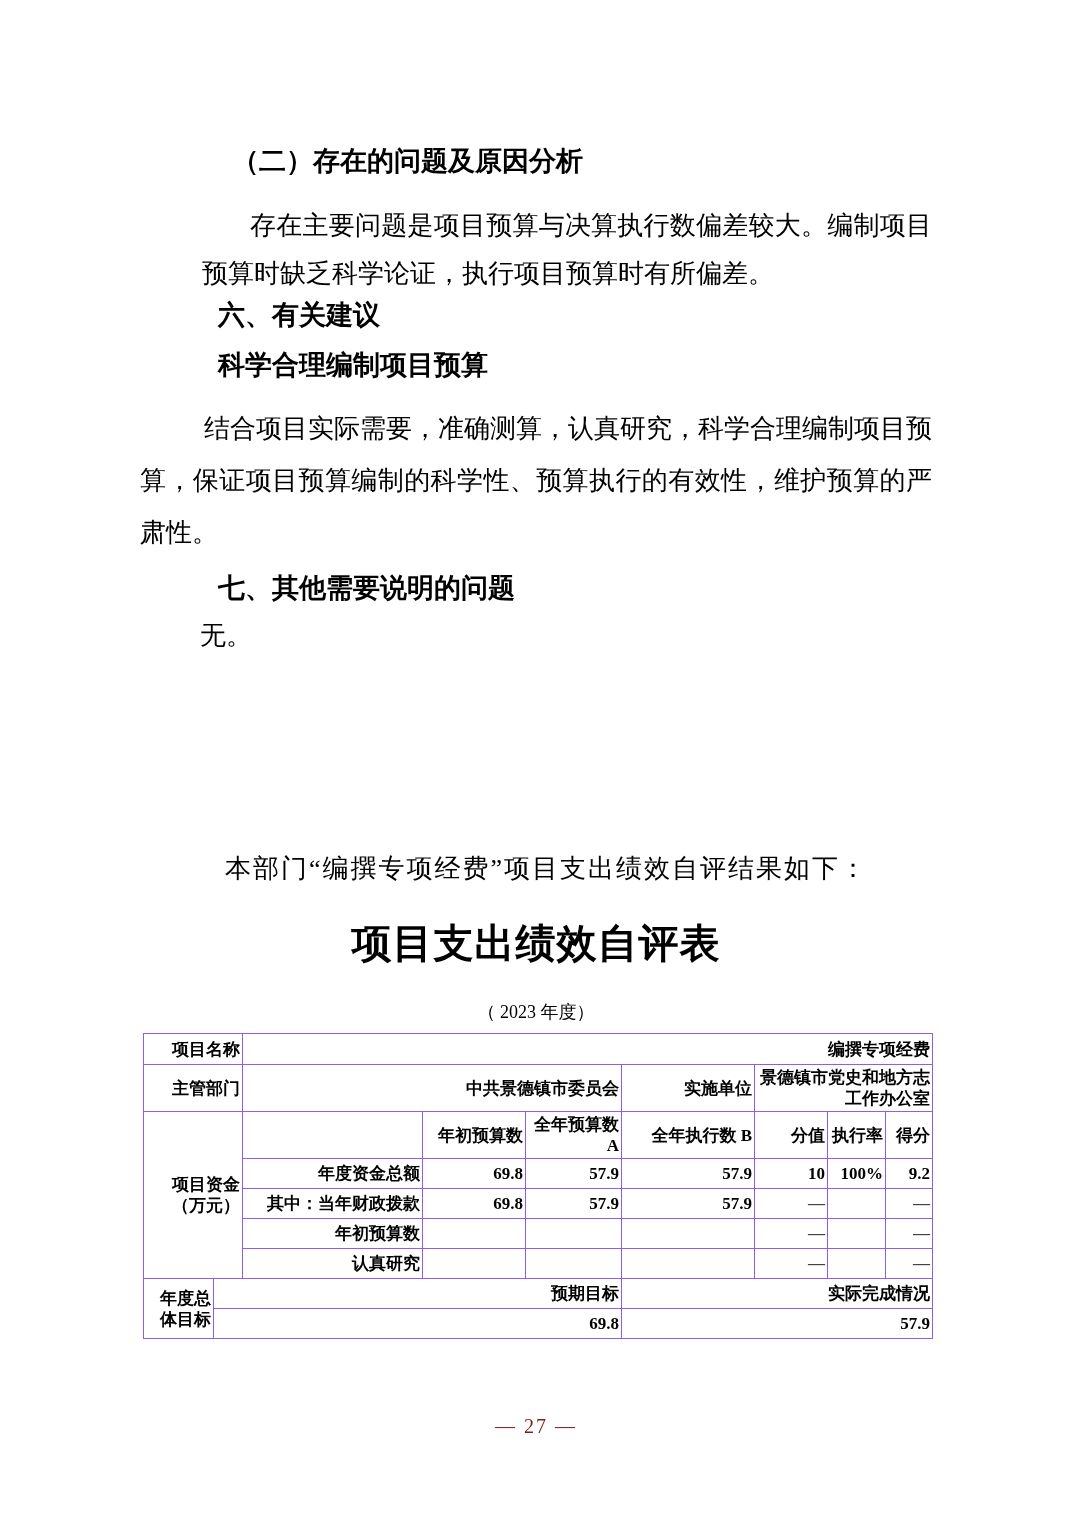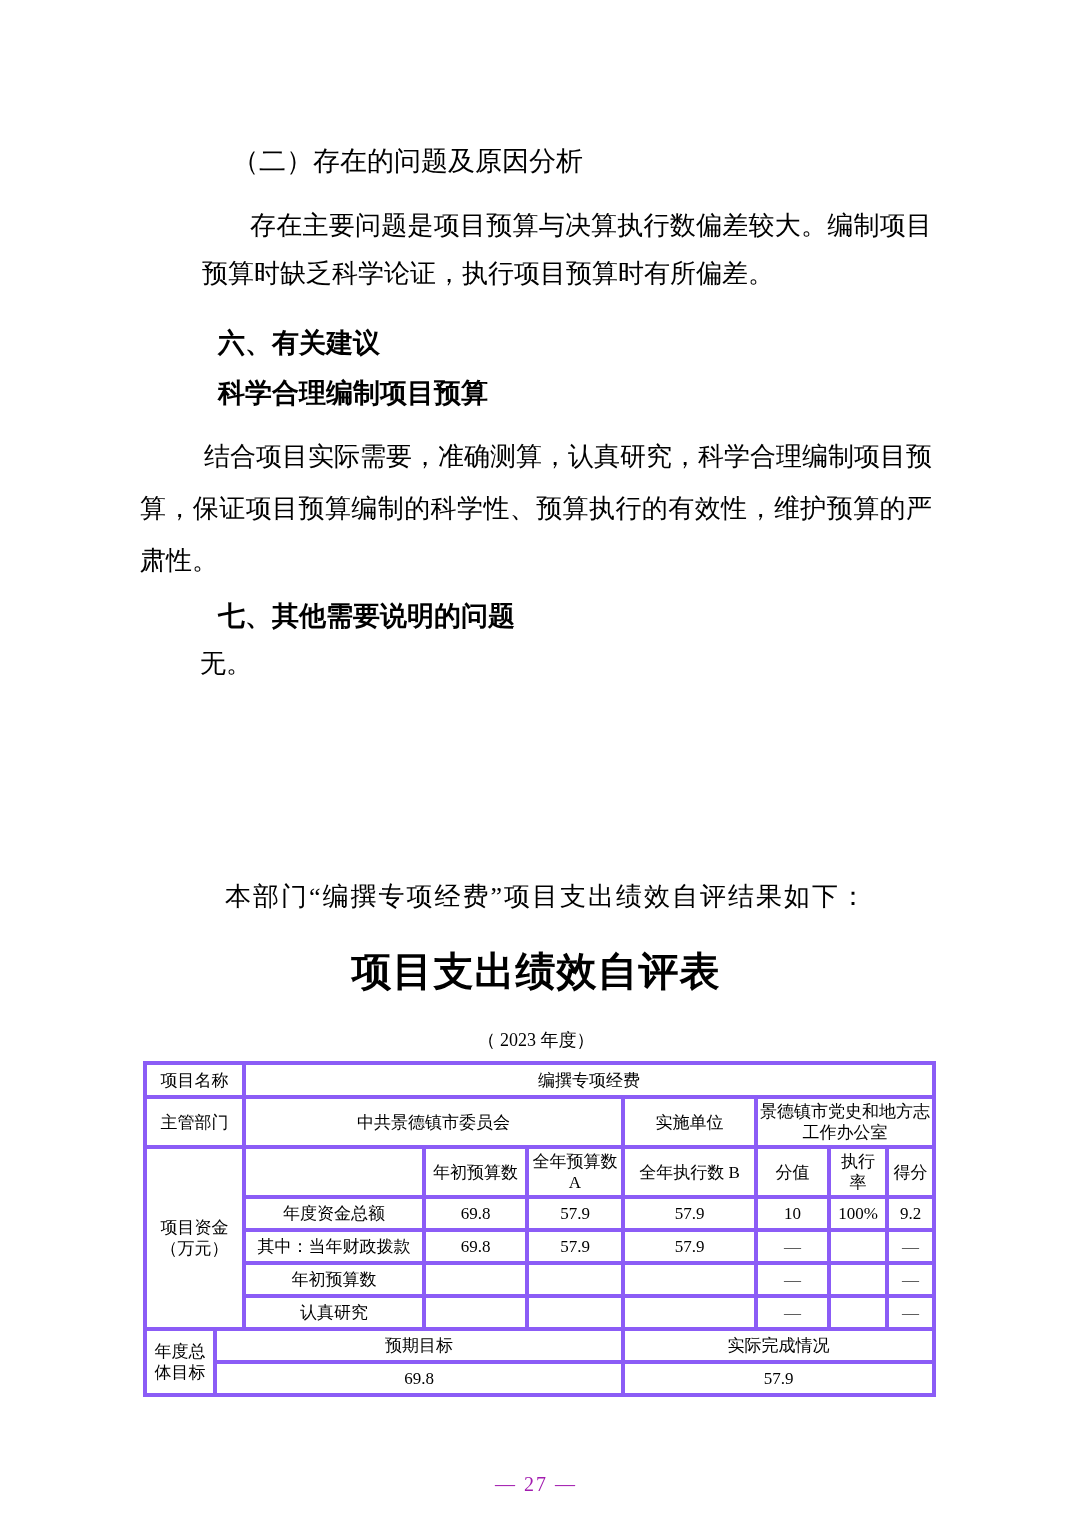--- a/index.html
+++ b/index.html
@@ -10,30 +10,30 @@
     background: #ffffff;
     box-sizing: border-box;
     padding: 144px 142px 0 140px;
     overflow: hidden;
     color: #000;
     font-family: "Liberation Serif", "DejaVu Serif", serif;
   }
   
   .h-kai {
     font-size: 27px;
-    font-weight: normal;
+    font-weight: bold;
     line-height: 34px;
     margin: 0 0 0 92px;
     font-family: "Liberation Serif", "DejaVu Serif", serif;
   }
   .h-hei {
     font-size: 27px;
     font-weight: bold;
     line-height: 34px;
-    margin: 28px 0 0 78px;
+    margin: 0 0 0 78px;
     font-family: "Liberation Sans", "DejaVu Sans", sans-serif;
   }
   .sub-kai {
     font-size: 27px;
     font-weight: bold;
     line-height: 34px;
     margin: 16px 0 0 78px;
   }
   
   .p-body {
@@ -84,46 +84,46 @@
   table.eval {
     margin: 8px 0 0 3px;
     border-collapse: collapse;
     table-layout: fixed;
     width: 789px;
     font-size: 17px;
     line-height: 21px;
     font-family: "Liberation Serif", "DejaVu Serif", serif;
   }
   table.eval td, table.eval th {
-    border: 4px solid #8b5cf6;
-    text-align: center;
+    border: 1px solid #8b5cf6;
+    text-align: right;
     vertical-align: middle;
     padding: 2px;
-    font-weight: normal;
+    font-weight: bold;
     overflow: hidden;
     word-break: break-all;
   }
   .rh30 td, .rh30 th { height: 26px; }
   .rh45 td, .rh45 th { height: 41px; }
   .rh46 td, .rh46 th { height: 42px; }
   .rh29 td, .rh29 th { height: 25px; }
   td.left-lbl { text-align: left; padding-left: 10px; }
   td.sub-lbl  { text-align: left; padding-left: 58px; }
   td.unit-val  { padding: 2px 7px; }
   td.h-annual  { padding: 2px 5px; }
   td.h-rate    { padding: 2px 6px; }
   td.h-score   { padding: 2px 7px; }
   td.dash { color: #444; }
   
   .pagenum {
     margin: 74px 0 0 0;
     text-align: center;
     font-size: 20px;
     line-height: 26px;
-    color: #a21caf;
+    color: #7f1d1d;
     letter-spacing: 2px;
   }
 </style>
 </head>
 <body>
 
 <div class="page">
 
   <div class="h-kai">（二）存在的问题及原因分析</div>
 

